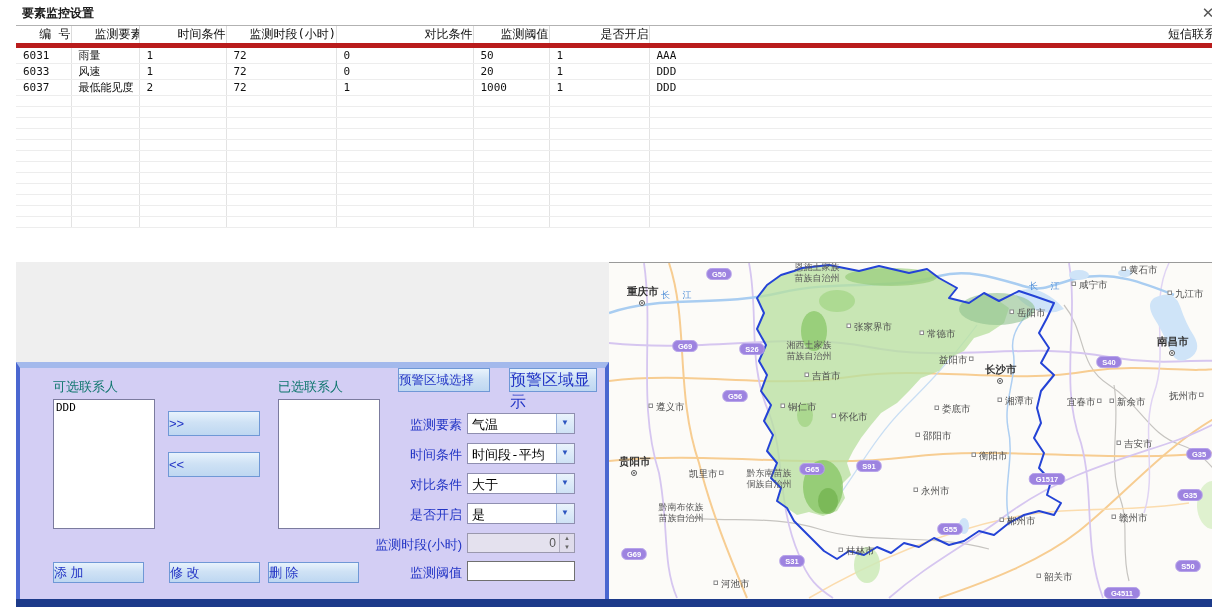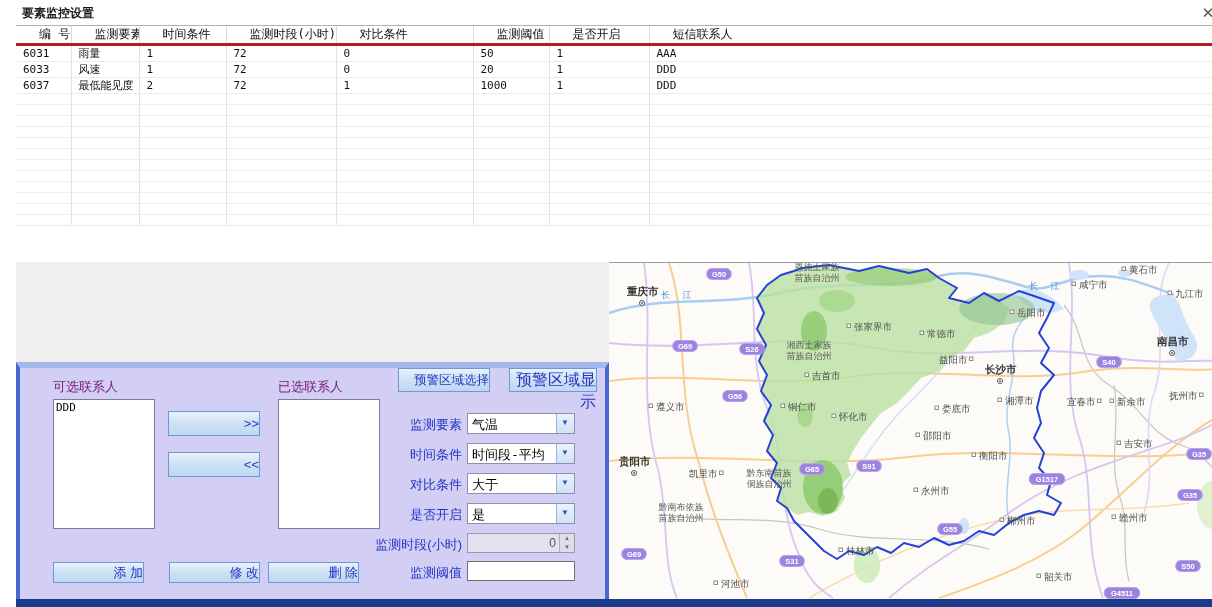--- a/index.html
+++ b/index.html
@@ -5,36 +5,36 @@
   html,body{margin:0;padding:0;width:1212px;height:607px;overflow:hidden;background:#fff;
     font-family:"Liberation Sans",sans-serif;}
   .window{position:relative;width:1212px;height:607px;background:#fff;margin-left:16px;}
   
   .titlebar{position:absolute;left:0;top:0;width:1212px;height:25px;background:#fff;border-bottom:1px solid #b2b2b2;}
   .title{position:absolute;left:6px;top:5px;font-size:12px;color:#1a1a1a;font-weight:bold;}
   .closex{position:absolute;right:10px;top:3px;width:20px;height:20px;font-size:15px;color:#555;text-align:center;line-height:20px;cursor:default;}
   
   .tablewrap{position:absolute;left:0;top:26px;width:1212px;height:236px;background:#fff;border-bottom:1px solid #9a9a9a;overflow:hidden;}
   table.grid{border-collapse:collapse;table-layout:fixed;width:1212px;font-family:"DejaVu Sans Mono",monospace;}
-  table.grid th{font-weight:normal;text-align:left;font-size:12px;color:#111;height:16px;
-    border-right:1px solid #dcdcdc;border-bottom:3px solid #b91c1c;padding:0 0 0 23px;white-space:nowrap;overflow:hidden;}
+  table.grid th{font-weight:normal;text-align:right;font-size:12px;color:#111;height:16px;
+    border-right:1px solid #dcdcdc;border-bottom:5px solid #b91c1c;padding:0 0 0 23px;white-space:nowrap;overflow:hidden;}
   table.grid td{font-size:11px;color:#111;height:14px;border-right:1px solid #e3e3e3;border-bottom:1px solid #ededed;
     padding:0 0 0 7px;white-space:nowrap;overflow:hidden;}
   table.grid tr.empty td{height:10px;}
   table.grid th:last-child,table.grid td:last-child{border-right:none;}
   
   .gap{position:absolute;left:0;top:262px;width:593px;height:100px;background:#efefef;}
   
   .panel{position:absolute;left:0;top:362px;width:593px;height:237px;background:#d3cef4;
     border-left:4px solid #4a67d0;border-right:4px solid #4a67d0;border-top:6px solid #a3b9ec;box-sizing:border-box;}
-  .plabel{position:absolute;font-size:13px;color:#701a75;white-space:nowrap;}
+  .plabel{position:absolute;font-size:13px;color:#0f766e;white-space:nowrap;}
   .listbox{position:absolute;width:100px;height:128px;background:#fff;border:1px solid #7b7b9e;
     font-family:"DejaVu Sans Mono",monospace;font-size:11px;color:#000;overflow:hidden;}
   .listbox .li{padding:1px 2px;}
-  .btn{position:absolute;box-sizing:border-box;border:1px solid #6f98d6;color:#2335c5;text-align:right;
+  .btn{position:absolute;box-sizing:border-box;border:1px solid #6f98d6;color:#2335c5;text-align:left;
     background:linear-gradient(#e8f3fc,#cfe2f5 45%,#bed7f1);font-size:13px;cursor:default;}
   .formrow-label{position:absolute;width:112px;text-align:right;font-size:13px;color:#2335c5;white-space:nowrap;}
   .combo{position:absolute;width:108px;height:21px;background:#fff;border:1px solid #8f8fb0;box-sizing:border-box;}
   .combo .val{position:absolute;left:4px;top:2px;font-size:13px;color:#000;font-family:"DejaVu Sans Mono",monospace;white-space:nowrap;}
   .combo .drop{position:absolute;right:0;top:0;width:17px;height:100%;border-left:1px solid #9ab4dc;
     background:linear-gradient(#eaf3fc,#cfe2f5);}
   .combo .drop:after{content:"▼";position:absolute;left:4px;top:4px;font-size:8px;color:#2d55c0;}
   .spinner{position:absolute;width:108px;height:20px;background:#e4e1ee;border:1px solid #9a98ad;box-sizing:border-box;}
   .spinner .val{position:absolute;right:18px;top:2px;font-size:12px;color:#555;}
   .spinner .arrows{position:absolute;right:0;top:0;width:14px;height:100%;border-left:1px solid #b0aec0;background:#dfdceb;}

